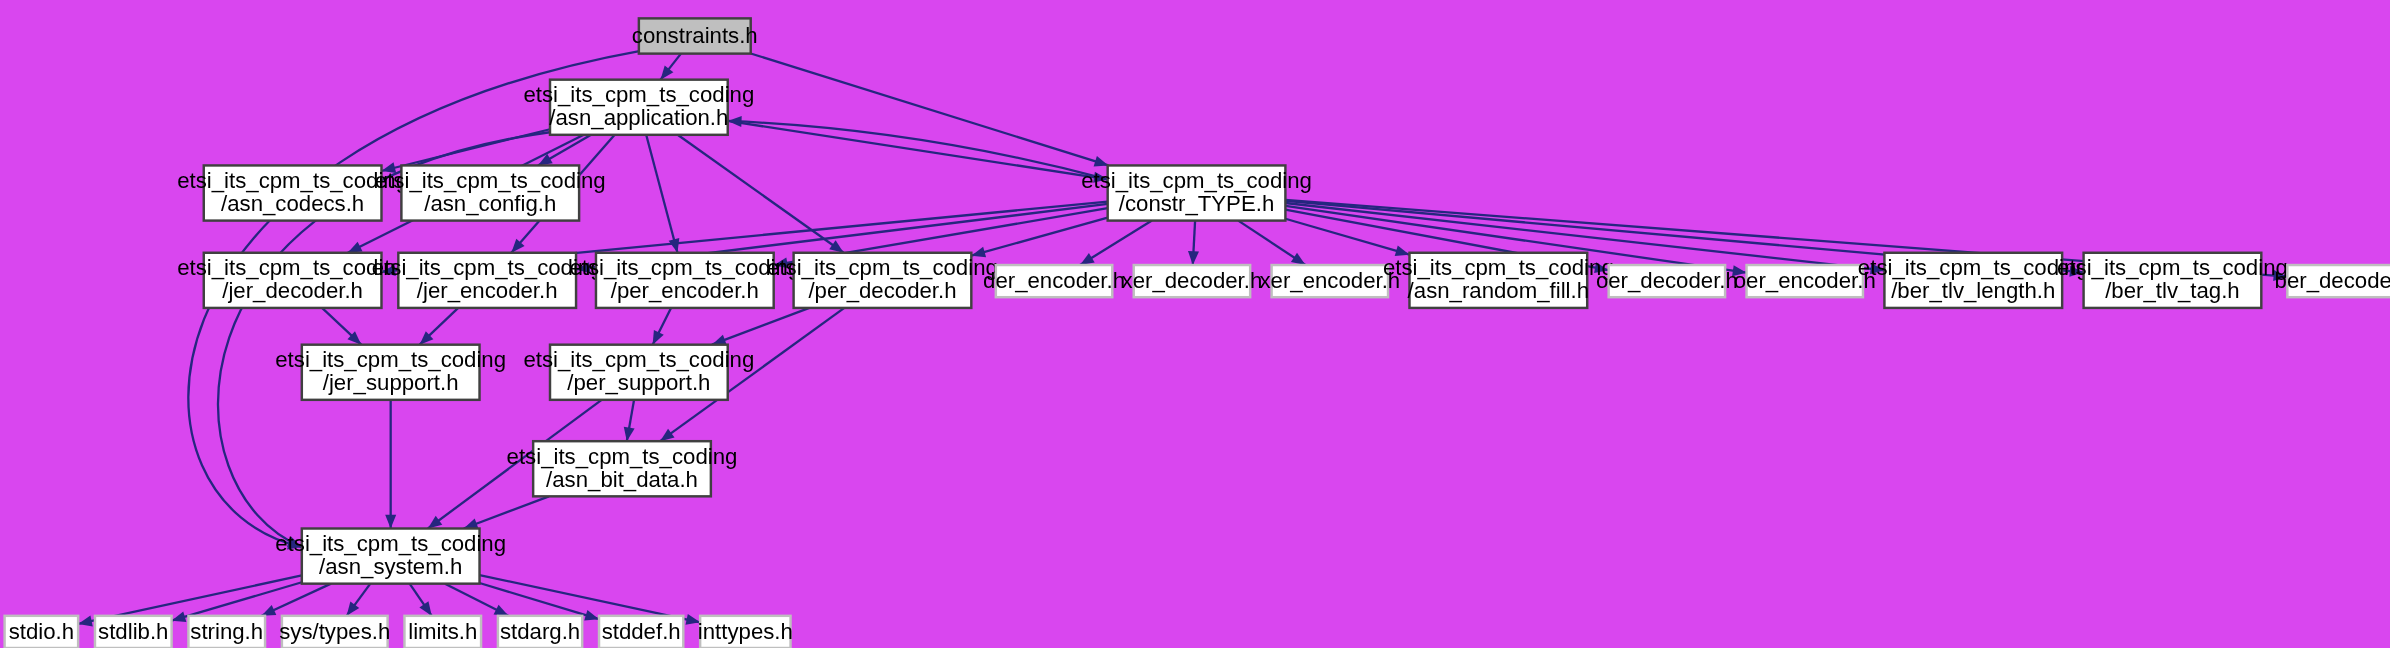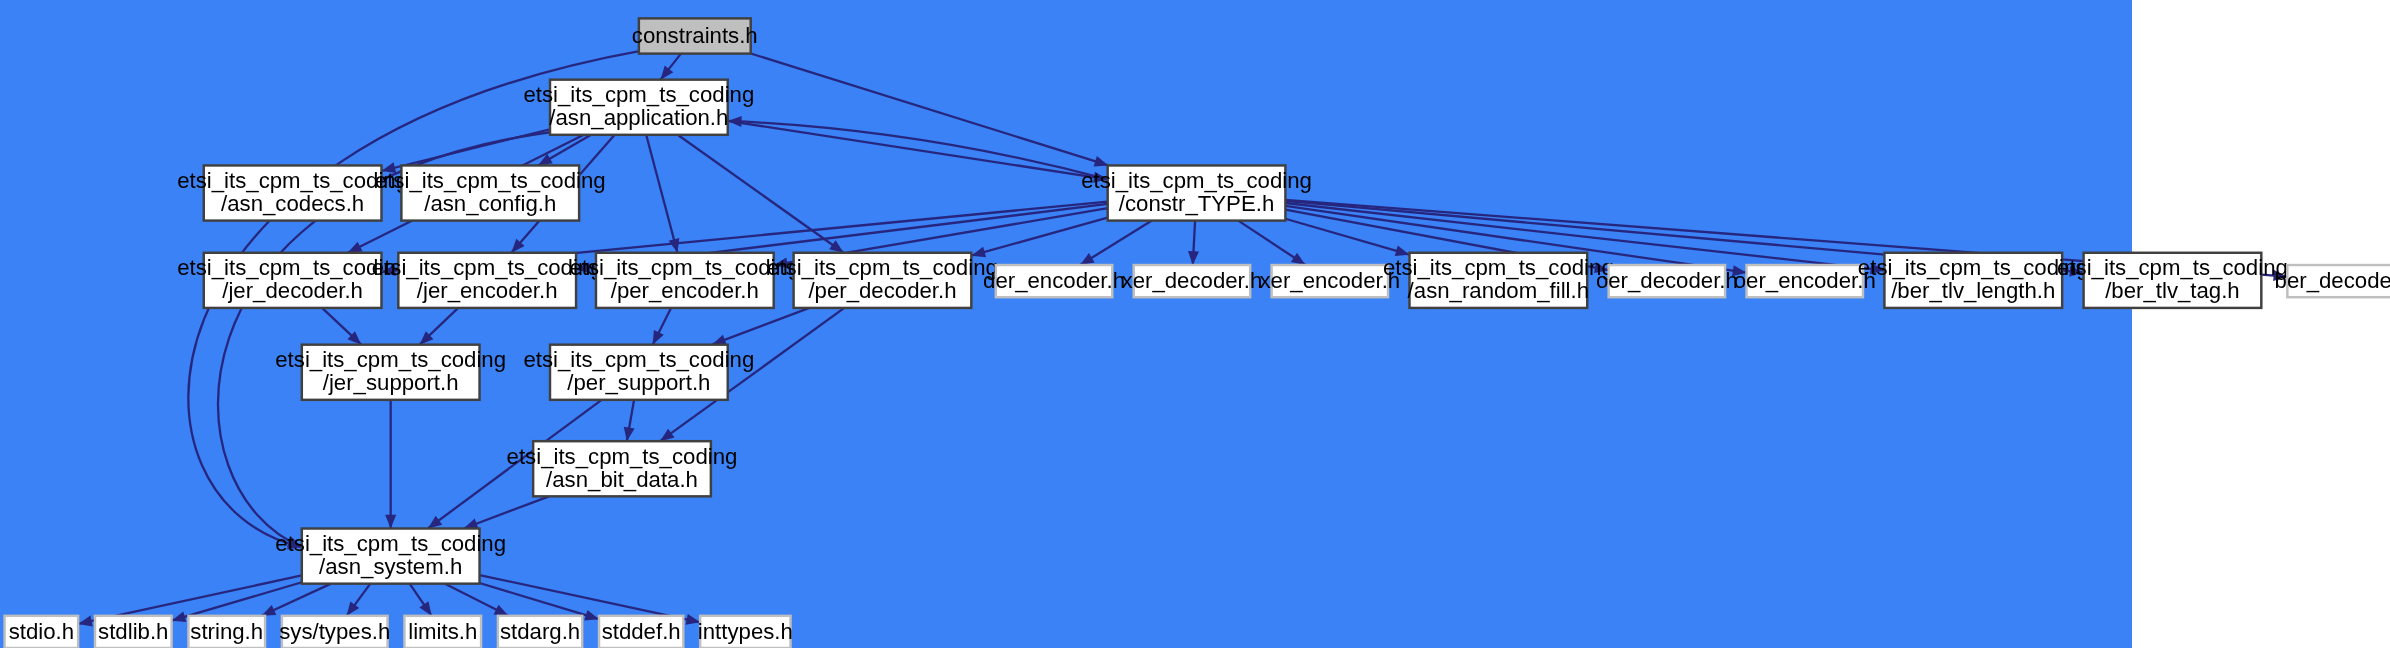--- a/index.html
+++ b/index.html
@@ -2,23 +2,23 @@
 <html><head>
 <meta charset="utf-8">
 <style>
   html, body {
     margin: 0;
     padding: 0;
     background: #ffffff;
   }
   #graph-root {
     position: relative;
-    width: 2132px;
+    width: 2390px;
     height: 648px;
-    background: #3b82f6;
+    background: #d946ef;
     font-family: "Liberation Sans", sans-serif;
   }
   svg#graph-svg {
     position: absolute;
     left: 0;
     top: 0;
     width: 2390px;
     height: 648px;
     display: block;
   }

